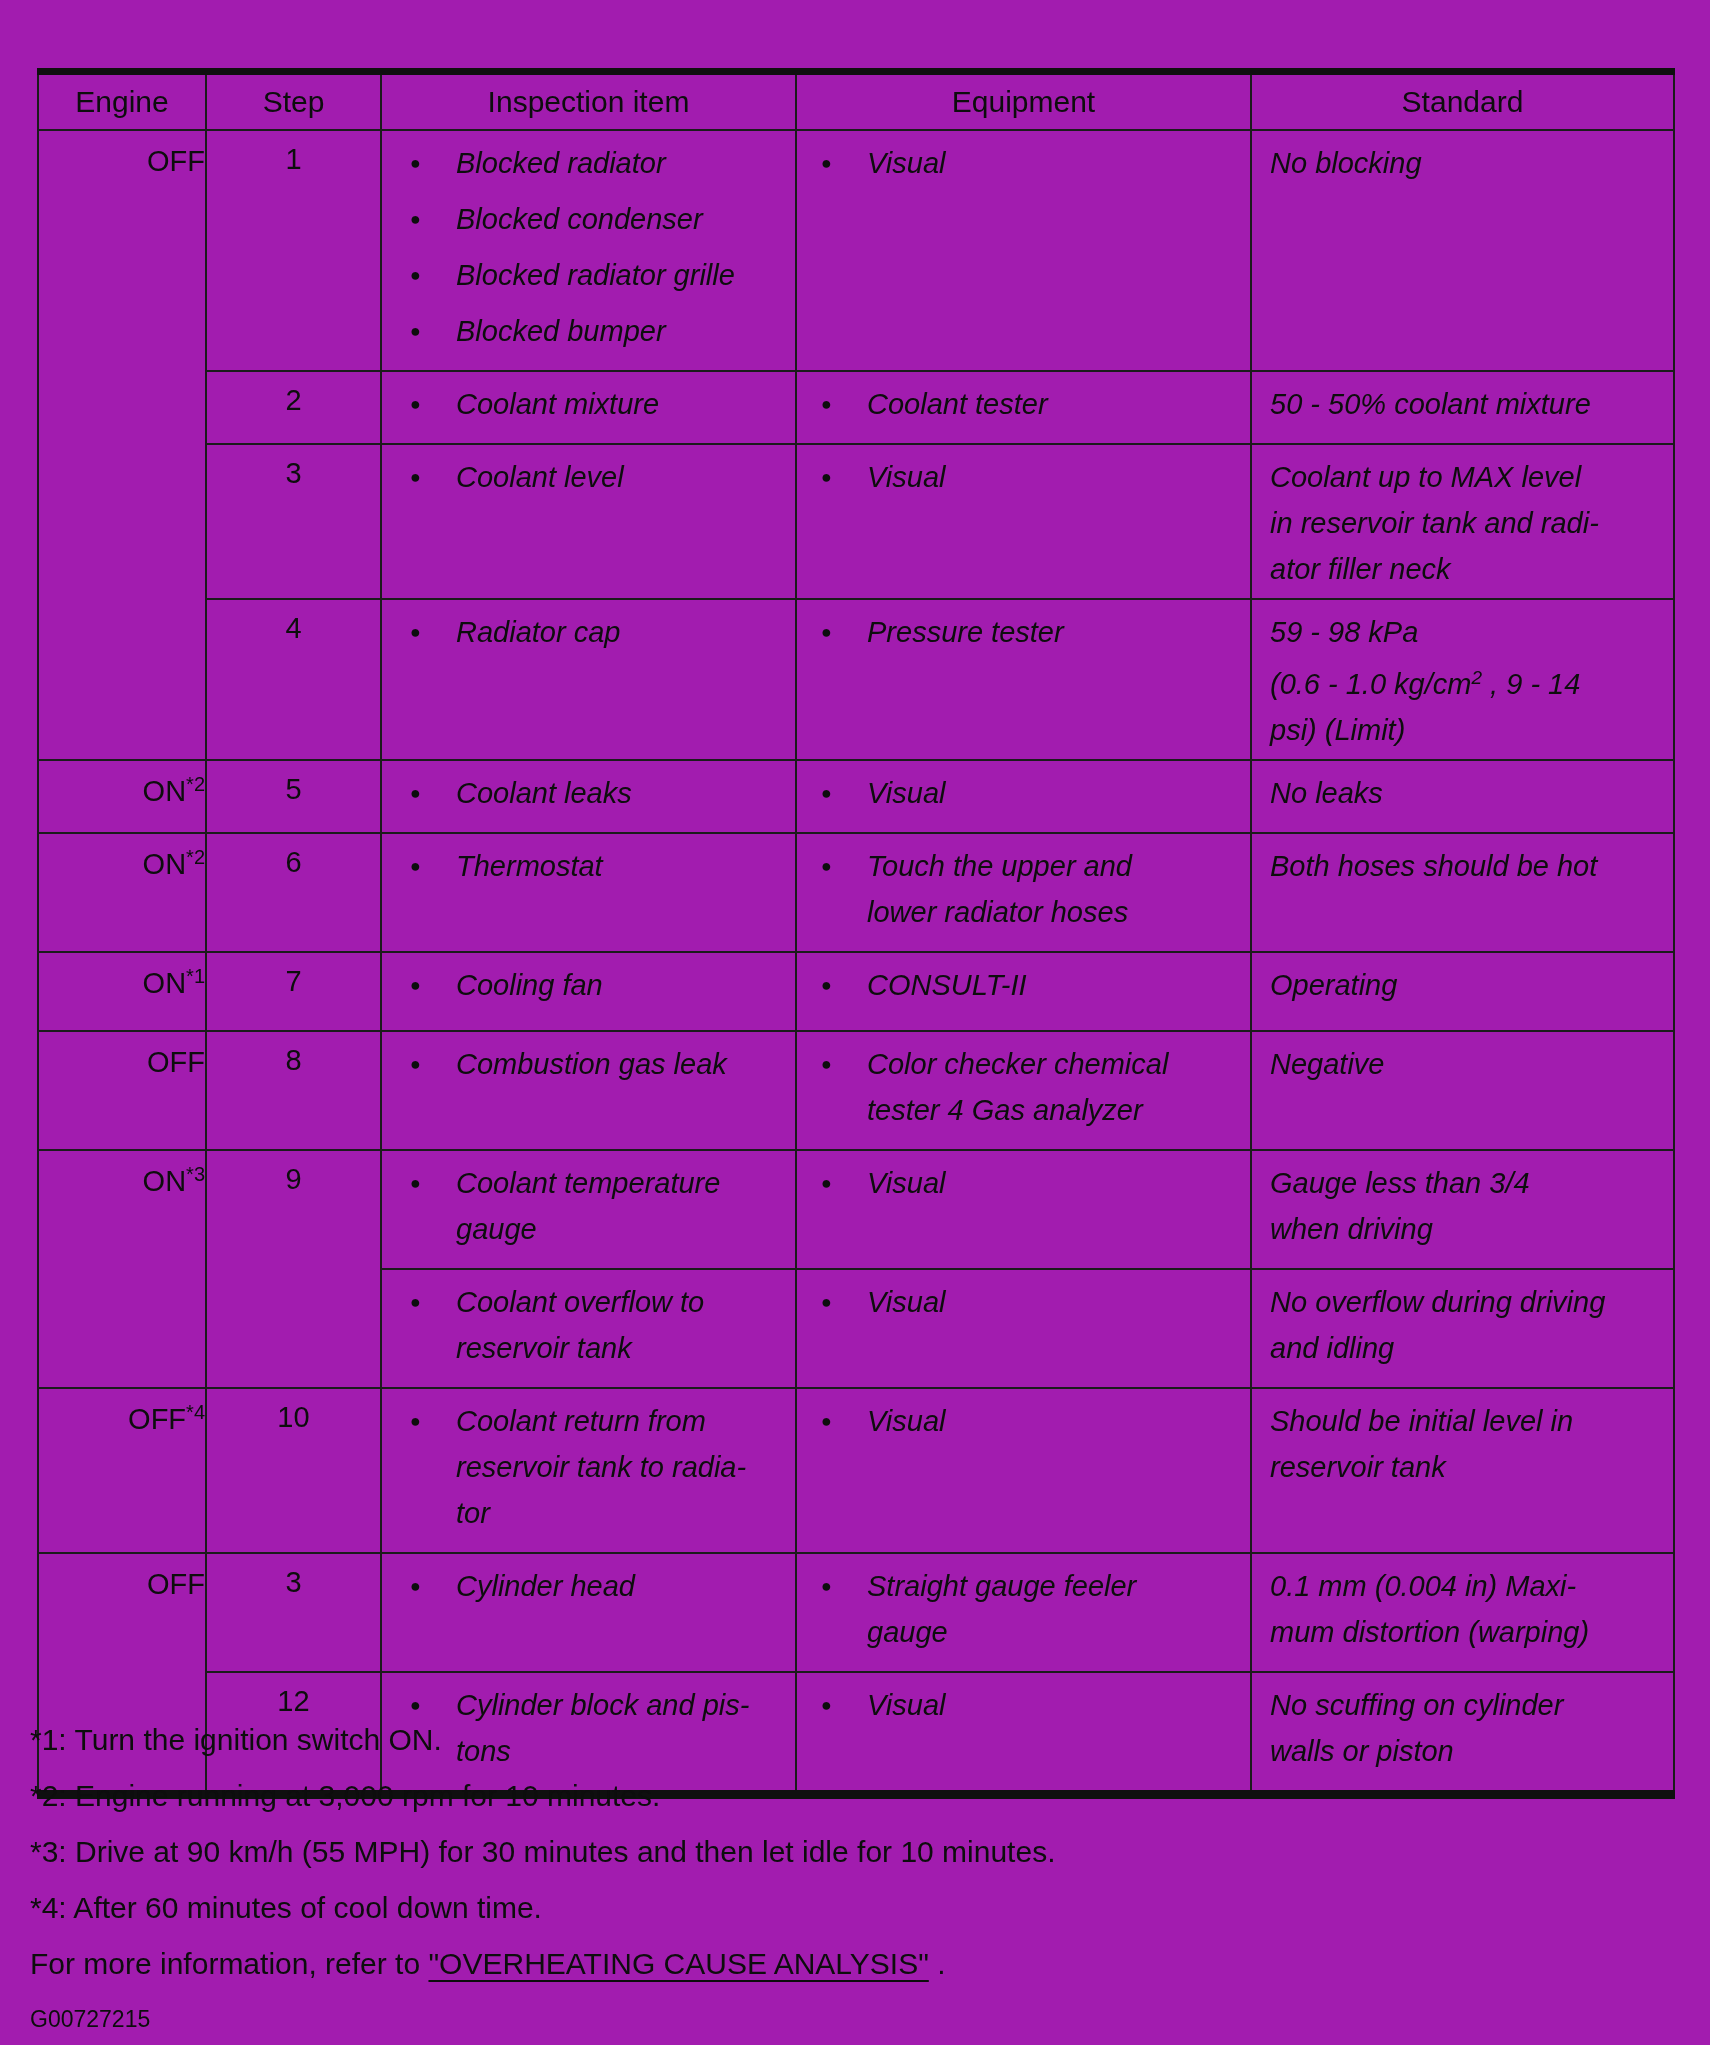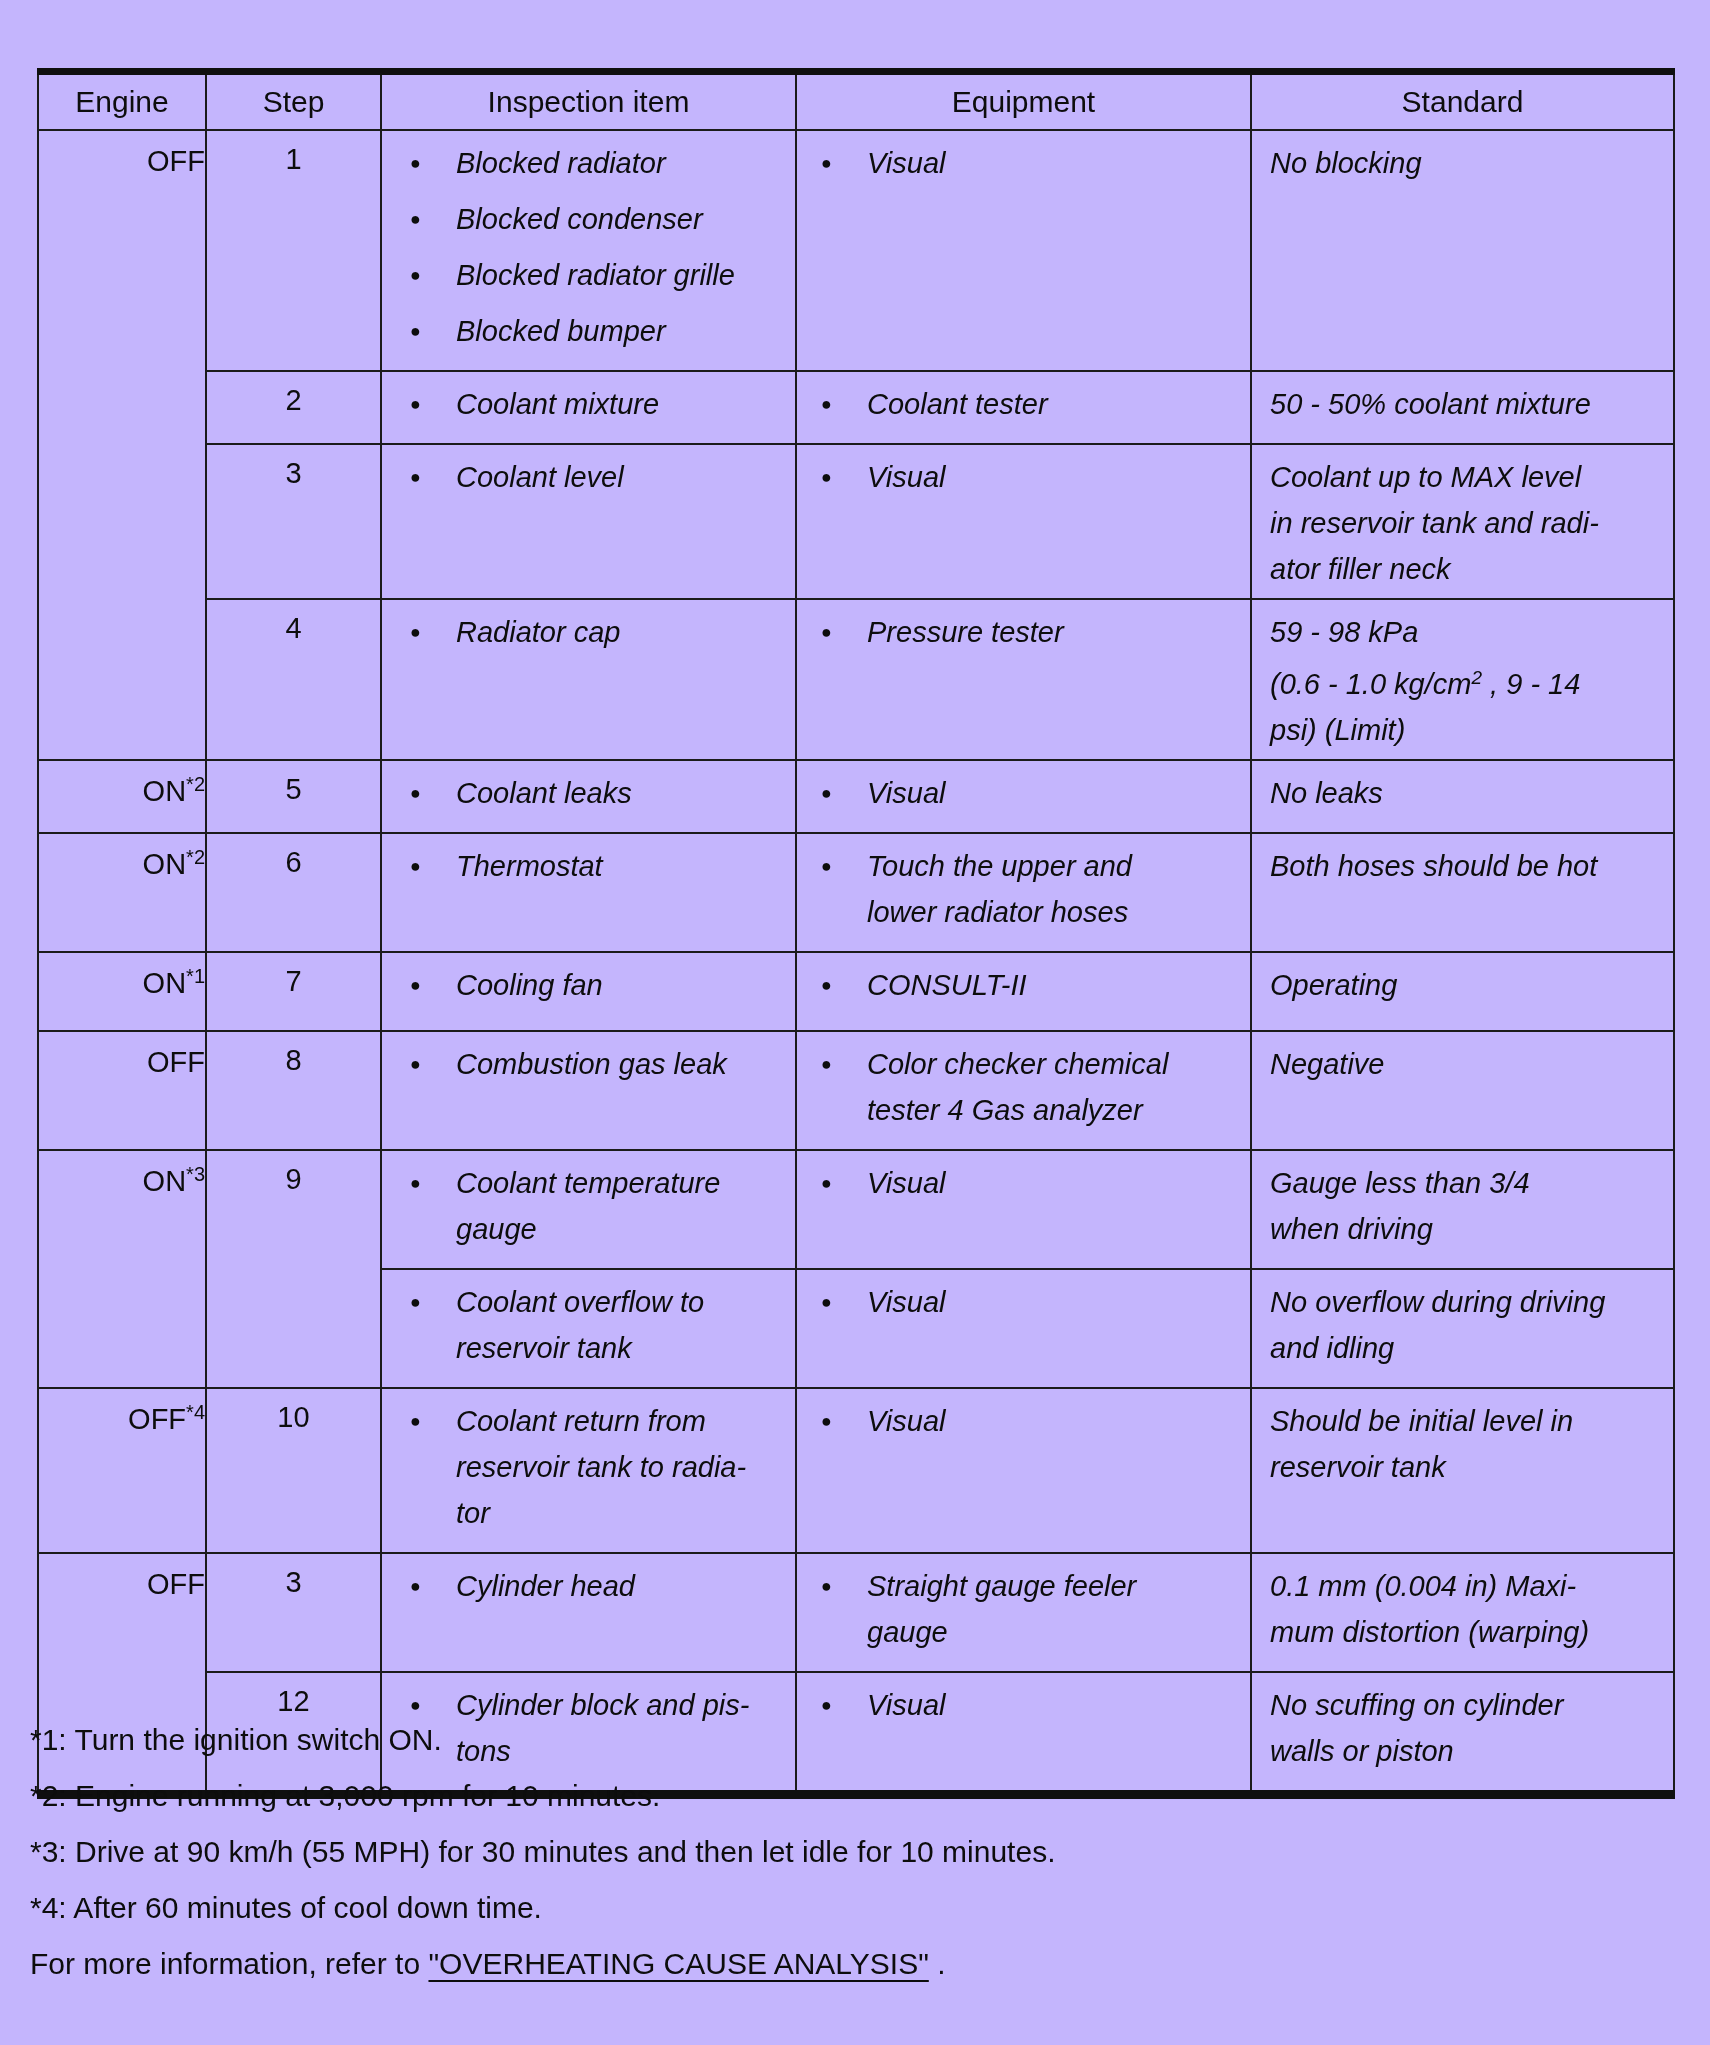--- a/index.html
+++ b/index.html
@@ -4,21 +4,21 @@
 <style>
   * { margin: 0; padding: 0; box-sizing: border-box; }
   html, body { background: #ffffff; }
   body {
     width: 1710px; height: 2045px;
     font-family: "Liberation Sans", "DejaVu Sans", sans-serif;
     color: #0d0d0d;
     position: relative;
     overflow: hidden;
   }
-  .page { position: absolute; inset: 0; background: #c4b5fd; }
+  .page { position: absolute; inset: 0; background: #a21caf; }
 
   table.inspection {
     position: absolute;
     left: 37px; top: 68px;
     width: 1636px;
     border-collapse: collapse;
     table-layout: fixed;
     font-size: 29px;
     color: #0d0d0d;
   }
@@ -438,15 +438,16 @@
 
     </tbody>
   </table>
 
   <div class="footer">
     <div>*1: Turn the ignition switch ON.</div>
     <div>*2: Engine running at 3,000 rpm for 10 minutes.</div>
     <div>*3: Drive at 90 km/h (55 MPH) for 30 minutes and then let idle for 10 minutes.</div>
     <div>*4: After 60 minutes of cool down time.</div>
     <div class="ref-line"><span>For more information, refer to </span><span class="ref-link">"OVERHEATING CAUSE ANALYSIS"</span><span> .</span></div>
+    <div class="figure-id">G00727215</div>
   </div>
 
 </div>
 
 </body></html>

